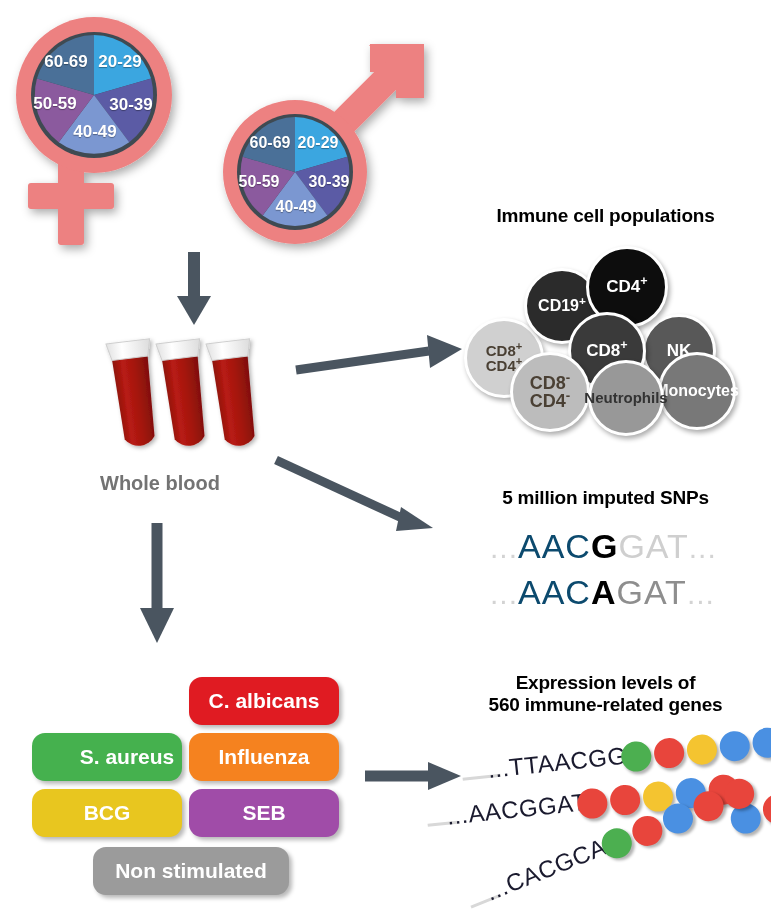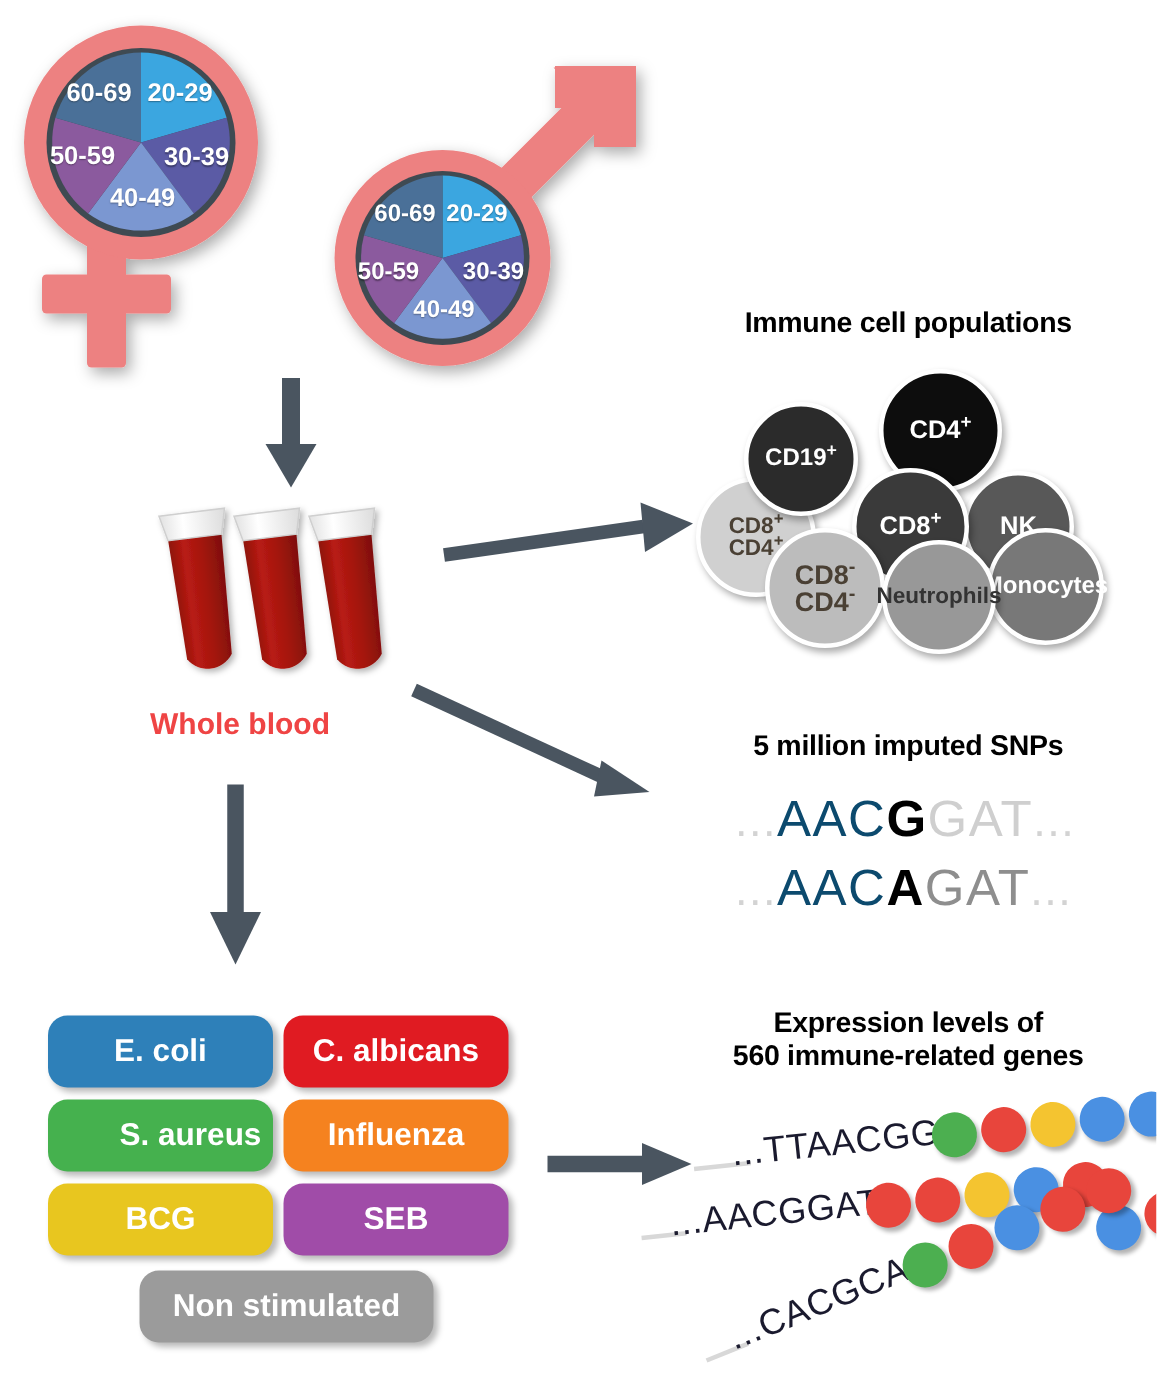--- a/index.html
+++ b/index.html
@@ -41,21 +41,21 @@
     font-size: 19px;
   }
   #title-expression {
     left: 440px; top: 672px; width: 331px;
     font-size: 19px;
   }
   #label-whole-blood {
     left: 60px; top: 472px; width: 200px;
     font-size: 20px;
     font-weight: bold;
-    color: #ef4444;
+    color: #737373;
     text-align: center;
   }
   .pie-labels { position: absolute; inset: 0; pointer-events: none; }
   .pie-label {
     position: absolute;
     color: #ffffff;
     font-weight: bold;
     white-space: nowrap;
     transform: translate(-50%, -50%);
     text-shadow: 0 1px 1px rgba(0,0,0,0.35);
@@ -247,21 +247,21 @@
 
   <div class="abs" id="label-whole-blood">Whole blood</div>
 
   <div class="abs title" id="title-immune">Immune cell populations</div>
 
   <div class="abs" style="left:440px; top:240px; width:331px; height:170px;">
 
     <div class="bubble" style="left:24px; top:78px; width:80px; height:80px; background:#D0D0D0; color:#4A4034; font-size:15px;">
       <span>CD8<sup>+</sup><br>CD4<sup>+</sup></span>
     </div>
-    <div class="bubble" style="left:56px; top:28px; width:76px; height:76px; background:#2B2B2B; color:#ffffff; font-size:16px;">
+    <div class="bubble" style="left:84px; top:28px; width:76px; height:76px; background:#2B2B2B; color:#ffffff; font-size:16px;">
       <span>CD19<sup>+</sup></span>
     </div>
     <div class="bubble" style="left:202px; top:74px; width:74px; height:74px; background:#585858; color:#ffffff; font-size:17px;">
       <span>NK</span>
     </div>
     <div class="bubble" style="left:146px; top:6px; width:82px; height:82px; background:#0D0D0D; color:#ffffff; font-size:17px;">
       <span>CD4<sup>+</sup></span>
     </div>
     <div class="bubble" style="left:128px; top:72px; width:78px; height:78px; background:#3A3A3A; color:#ffffff; font-size:17px;">
       <span>CD8<sup>+</sup></span>
@@ -285,23 +285,20 @@
     </div>
   </div>
 
   <div class="abs" style="left:490px; top:573px; width:260px;">
     <div class="snp-row" style="left:0; top:0;">
       <span class="dots">...</span><span class="dim2">AAC</span><span class="hi">A</span><span class="dim3">GAT</span><span class="dots">...</span>
     </div>
   </div>
 
   <div class="abs" style="left:0; top:0; width:771px; height:922px;">
-    <div class="pill" style="left:32px; top:677px; width:150px; height:48px; background:#2E80B9;">
-      <span>E. coli</span>
-    </div>
     <div class="pill" style="left:189px; top:677px; width:150px; height:48px; background:#E01B22;">
       <span>C. albicans</span>
     </div>
     <div class="pill" style="left:32px; top:733px; width:150px; height:48px; background:#45B14E;padding-left:40px;">
       <span>S. aureus</span>
     </div>
     <div class="pill" style="left:189px; top:733px; width:150px; height:48px; background:#F5821F;">
       <span>Influenza</span>
     </div>
     <div class="pill" style="left:32px; top:789px; width:150px; height:48px; background:#E8C61F;">

